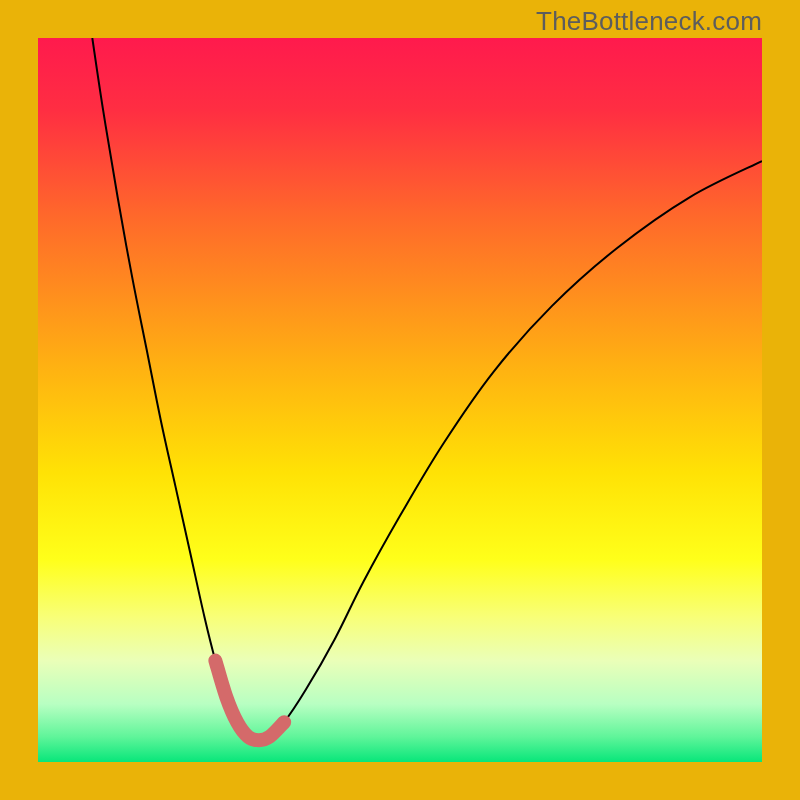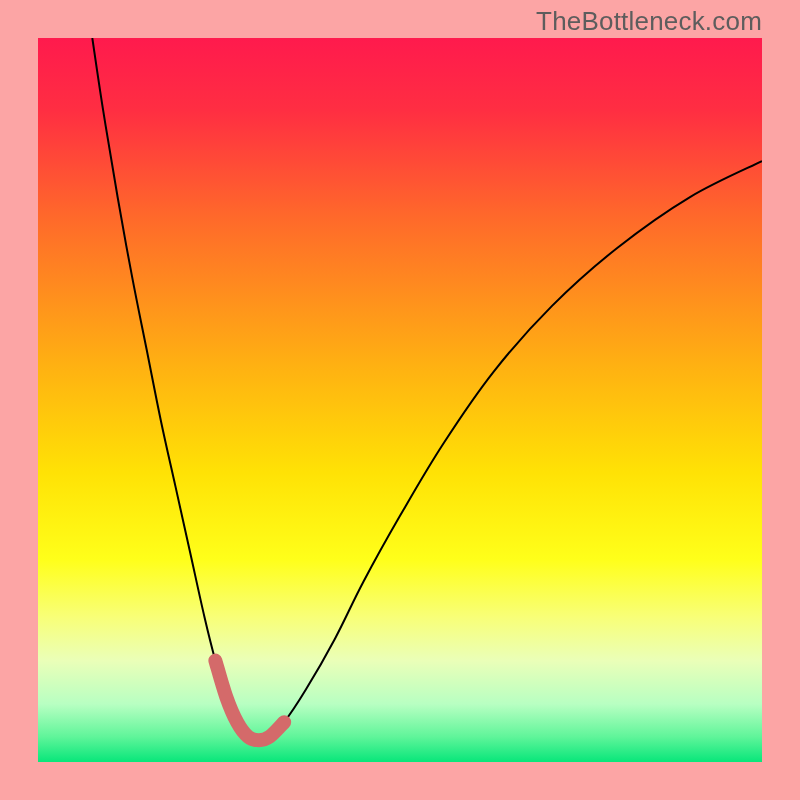--- a/index.html
+++ b/index.html
@@ -10,21 +10,21 @@
     height: 800px;
     overflow: hidden;
     position: relative;
   }
   .frame {
     position: absolute;
     left: 0;
     top: 0;
     width: 800px;
     height: 800px;
-    background: #fca5a5;
+    background: #eab308;
   }
   .plot-area {
     position: absolute;
     left: 38px;
     top: 38px;
     width: 724px;
     height: 724px;
     overflow: hidden;
   }
   .watermark {

